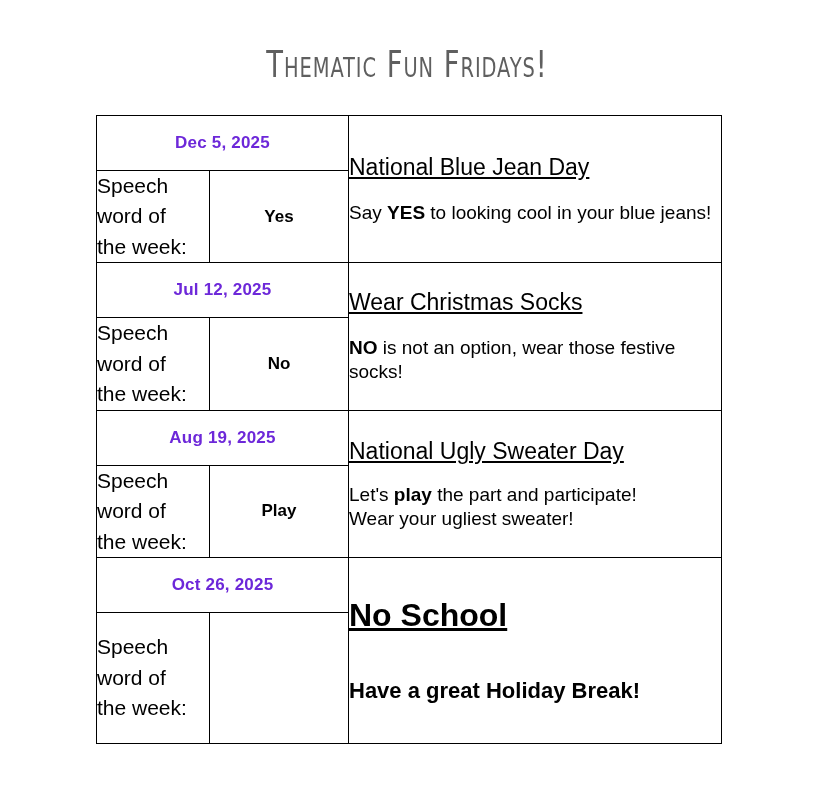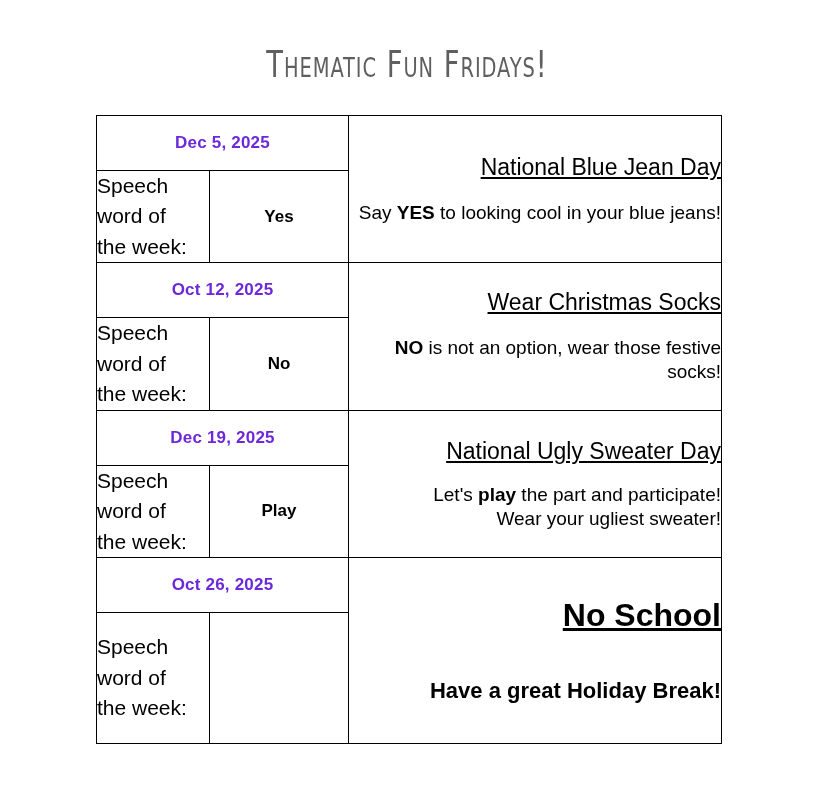--- a/index.html
+++ b/index.html
@@ -77,21 +77,21 @@
     margin-left: 11px;
   }
 
   .word-cell {
     text-align: center;
     font-size: 17px;
     font-weight: bold;
   }
 
   .detail-cell {
-    text-align: right;
+    text-align: left;
     padding: 10px 14px;
   }
 
   .detail-heading {
     font-size: 23px;
     font-weight: 400;
     text-decoration: underline;
     line-height: 1.28;
     display: block;
   }
@@ -155,37 +155,37 @@
       <tr>
         <td class="label-cell r1-body">
           <span>Speech</span><br>
           <span>word of</span><br>
           <span>the week:</span>
         </td>
         <td class="word-cell r1-body">Yes</td>
       </tr>
 
       <tr>
-        <td class="date-cell" colspan="2">Oct 12, 2025</td>
+        <td class="date-cell" colspan="2">Jul 12, 2025</td>
         <td class="detail-cell r2-detail" rowspan="2">
           <span class="detail-heading">Wear Christmas Socks</span>
           <span class="detail-body"><b>NO</b> is not an option, wear those festive socks!</span>
         </td>
       </tr>
       <tr>
         <td class="label-cell r2-body">
           <span>Speech</span><br>
           <span>word of</span><br>
           <span>the week:</span>
         </td>
         <td class="word-cell r2-body">No</td>
       </tr>
 
       <tr>
-        <td class="date-cell" colspan="2">Dec 19, 2025</td>
+        <td class="date-cell" colspan="2">Aug 19, 2025</td>
         <td class="detail-cell r3-detail" rowspan="2">
           <span class="detail-heading">National Ugly Sweater Day</span>
           <span class="detail-body tight">Let's <b>play</b> the part and participate!<br>Wear your ugliest sweater!</span>
         </td>
       </tr>
       <tr>
         <td class="label-cell r3-body">
           <span>Speech</span><br>
           <span>word of</span><br>
           <span>the week:</span>

